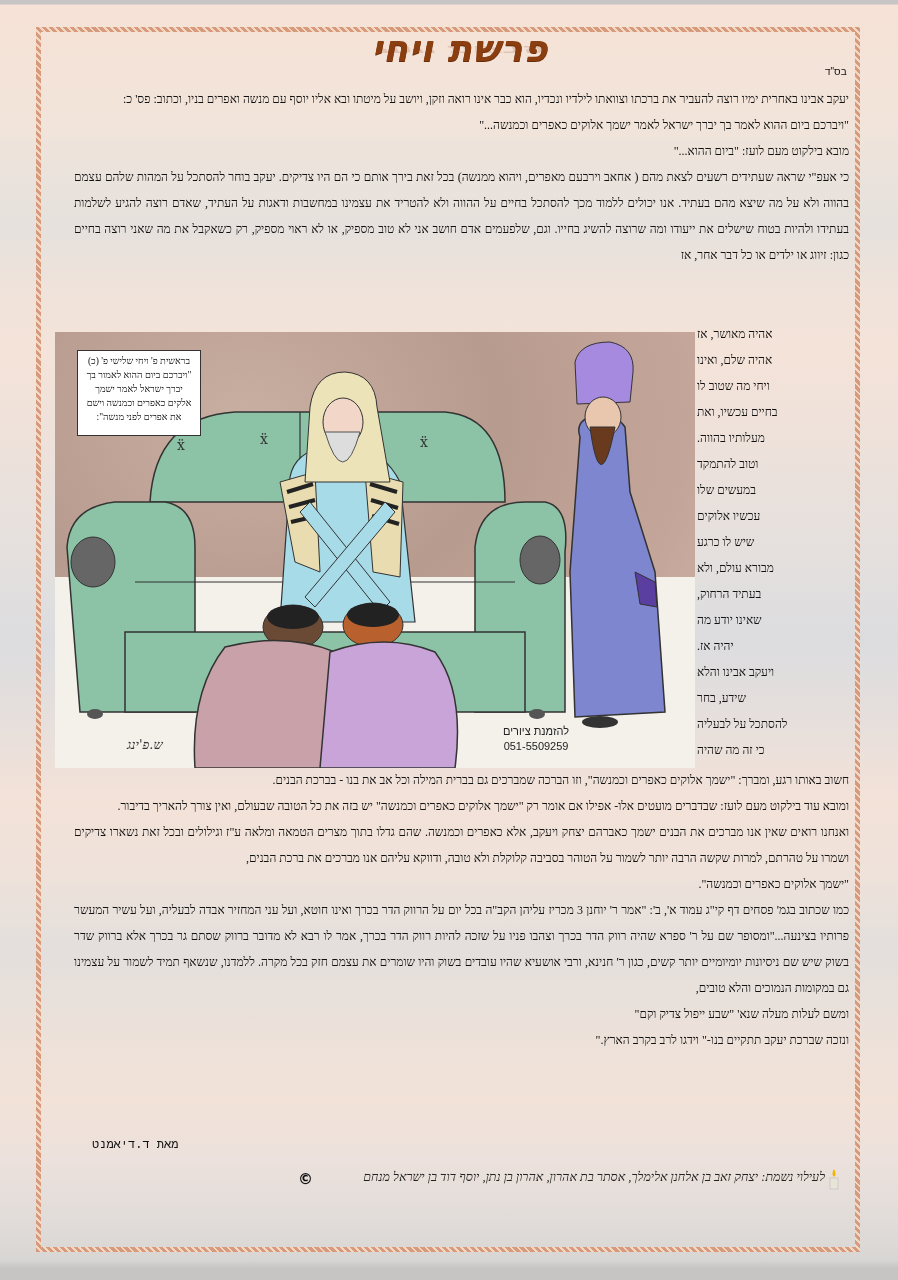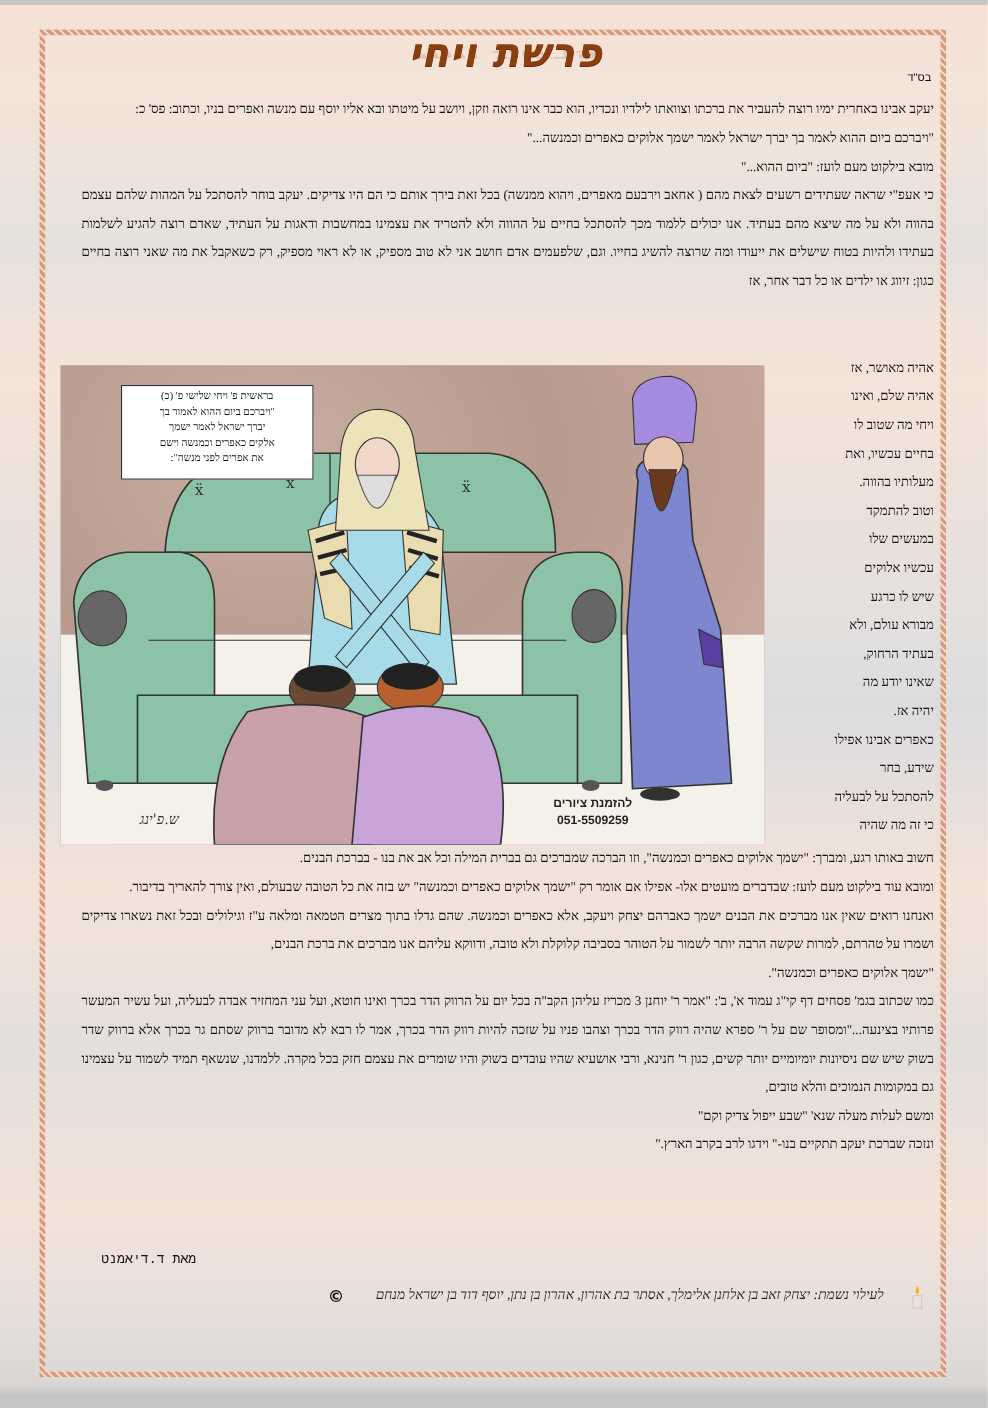--- a/index.html
+++ b/index.html
@@ -39,51 +39,50 @@
     transform:scaleY(-0.35); transform-origin:top; pointer-events:none;
   }
   .text {
     position:absolute; direction:rtl; text-align:right; font-size:12px;
     line-height:26px; font-family:"Liberation Serif", serif;
   }
   .text p { margin:0; }
   .just { text-align:justify; text-align-last:right; }
   .top-text { left:74px; top:86px; width:775px; }
   .side-text { left:697px; top:321px; width:152px; text-align:center; }
-  .side-text p { text-align:right; }
+  .side-text p { text-align:left; }
   .bottom-text { left:74px; top:767px; width:775px; }
   .illustration {
     position:absolute; left:55px; top:332px; width:640px; height:436px;
     background: radial-gradient(ellipse at 30% 20%, #c9aea2 0%, #b89b8f 40%, #c4a599 70%, #d2b9ae 100%);
     overflow:hidden;
   }
   .floor { position:absolute; left:0; top:245px; width:640px; height:191px; background:#f4f1ea; }
   .caption-box {
-    position:absolute; left:22px; top:18px; width:175px; height:86px;
+    position:absolute; left:22px; top:18px; width:124px; height:86px;
     background:#fff; border:1.5px solid #333; direction:rtl; text-align:center;
     font-size:9.5px; line-height:14px; padding-top:3px; box-sizing:border-box;
     font-family:"Liberation Serif", serif;
-    margin-left:33px;
   }
   .order-note {
     position:absolute; left:448px; top:392px; font-size:11px; line-height:15px;
-    direction:rtl; text-align:left; font-family:"Liberation Sans", sans-serif; color:#222;font-weight:bold;
+    direction:rtl; text-align:left; font-family:"Liberation Sans", sans-serif; color:#222;
   }
   .order-note .phone { direction:ltr; display:block; text-align:center; }
   .signature {
     position:absolute; left:52px; top:405px; font-size:13px; font-style:italic;
     color:#333; font-family:"DejaVu Serif", serif; direction:rtl;margin-left:20px;
   }
   .author {
     position:absolute; left:92px; top:1138px; font-size:12px; direction:rtl;
     font-family:Liberation Mono, monospace;
   }
   .memorial {
     position:absolute; left:320px; top:1170px; width:505px; direction:rtl;
-    text-align:center; font-size:12.5px; font-style:italic;
+    text-align:right; font-size:12.5px; font-style:italic;
     font-family:"Liberation Serif", serif; color:#222;
   }
   .candle-icon {
     position:absolute; left:828px; top:1168px; width:12px; height:22px;
   }
   .copyright-icon {
     position:absolute; left:298px; top:1170px; font-size:15px; font-weight:bold;
     font-family:"DejaVu Sans", sans-serif;
   }
 </style>
@@ -176,21 +175,21 @@
   <p>בחיים עכשיו, ואת</p>
   <p>מעלותיו בהווה.</p>
   <p>וטוב להתמקד</p>
   <p>במעשים שלו</p>
   <p>עכשיו אלוקים</p>
   <p>שיש לו כרגע</p>
   <p>מבורא עולם, ולא</p>
   <p>בעתיד הרחוק,</p>
   <p>שאינו יודע מה</p>
   <p>יהיה אז.</p>
-  <p>כאפרים אבינו אפילו</p>
+  <p>ויעקב אבינו והלא</p>
   <p>שידע, בחר</p>
   <p>להסתכל על לבעליה</p>
   <p>כי זה מה שהיה</p>
 </div>
 
 <div class="text bottom-text just">
   <p>חשוב באותו רגע, ומברך: "ישמך אלוקים כאפרים וכמנשה", וזו הברכה שמברכים גם בברית המילה וכל אב את בנו - בברכת הבנים.</p>
   <p>ומובא עוד בילקוט מעם לועז: שבדברים מועטים אלו- אפילו אם אומר רק "ישמך אלוקים כאפרים וכמנשה" יש בזה את כל הטובה שבעולם, ואין צורך להאריך בדיבור.</p>
   <p>ואנחנו רואים שאין אנו מברכים את הבנים ישמך כאברהם יצחק ויעקב, אלא כאפרים וכמנשה. שהם גדלו בתוך מצרים הטמאה ומלאה ע"ז וגילולים ובכל זאת נשארו צדיקים ושמרו על טהרתם, למרות שקשה הרבה יותר לשמור על הטוהר בסביבה קלוקלת ולא טובה, ודווקא עליהם אנו מברכים את ברכת הבנים,</p>
   <p>"ישמך אלוקים כאפרים וכמנשה".</p>

